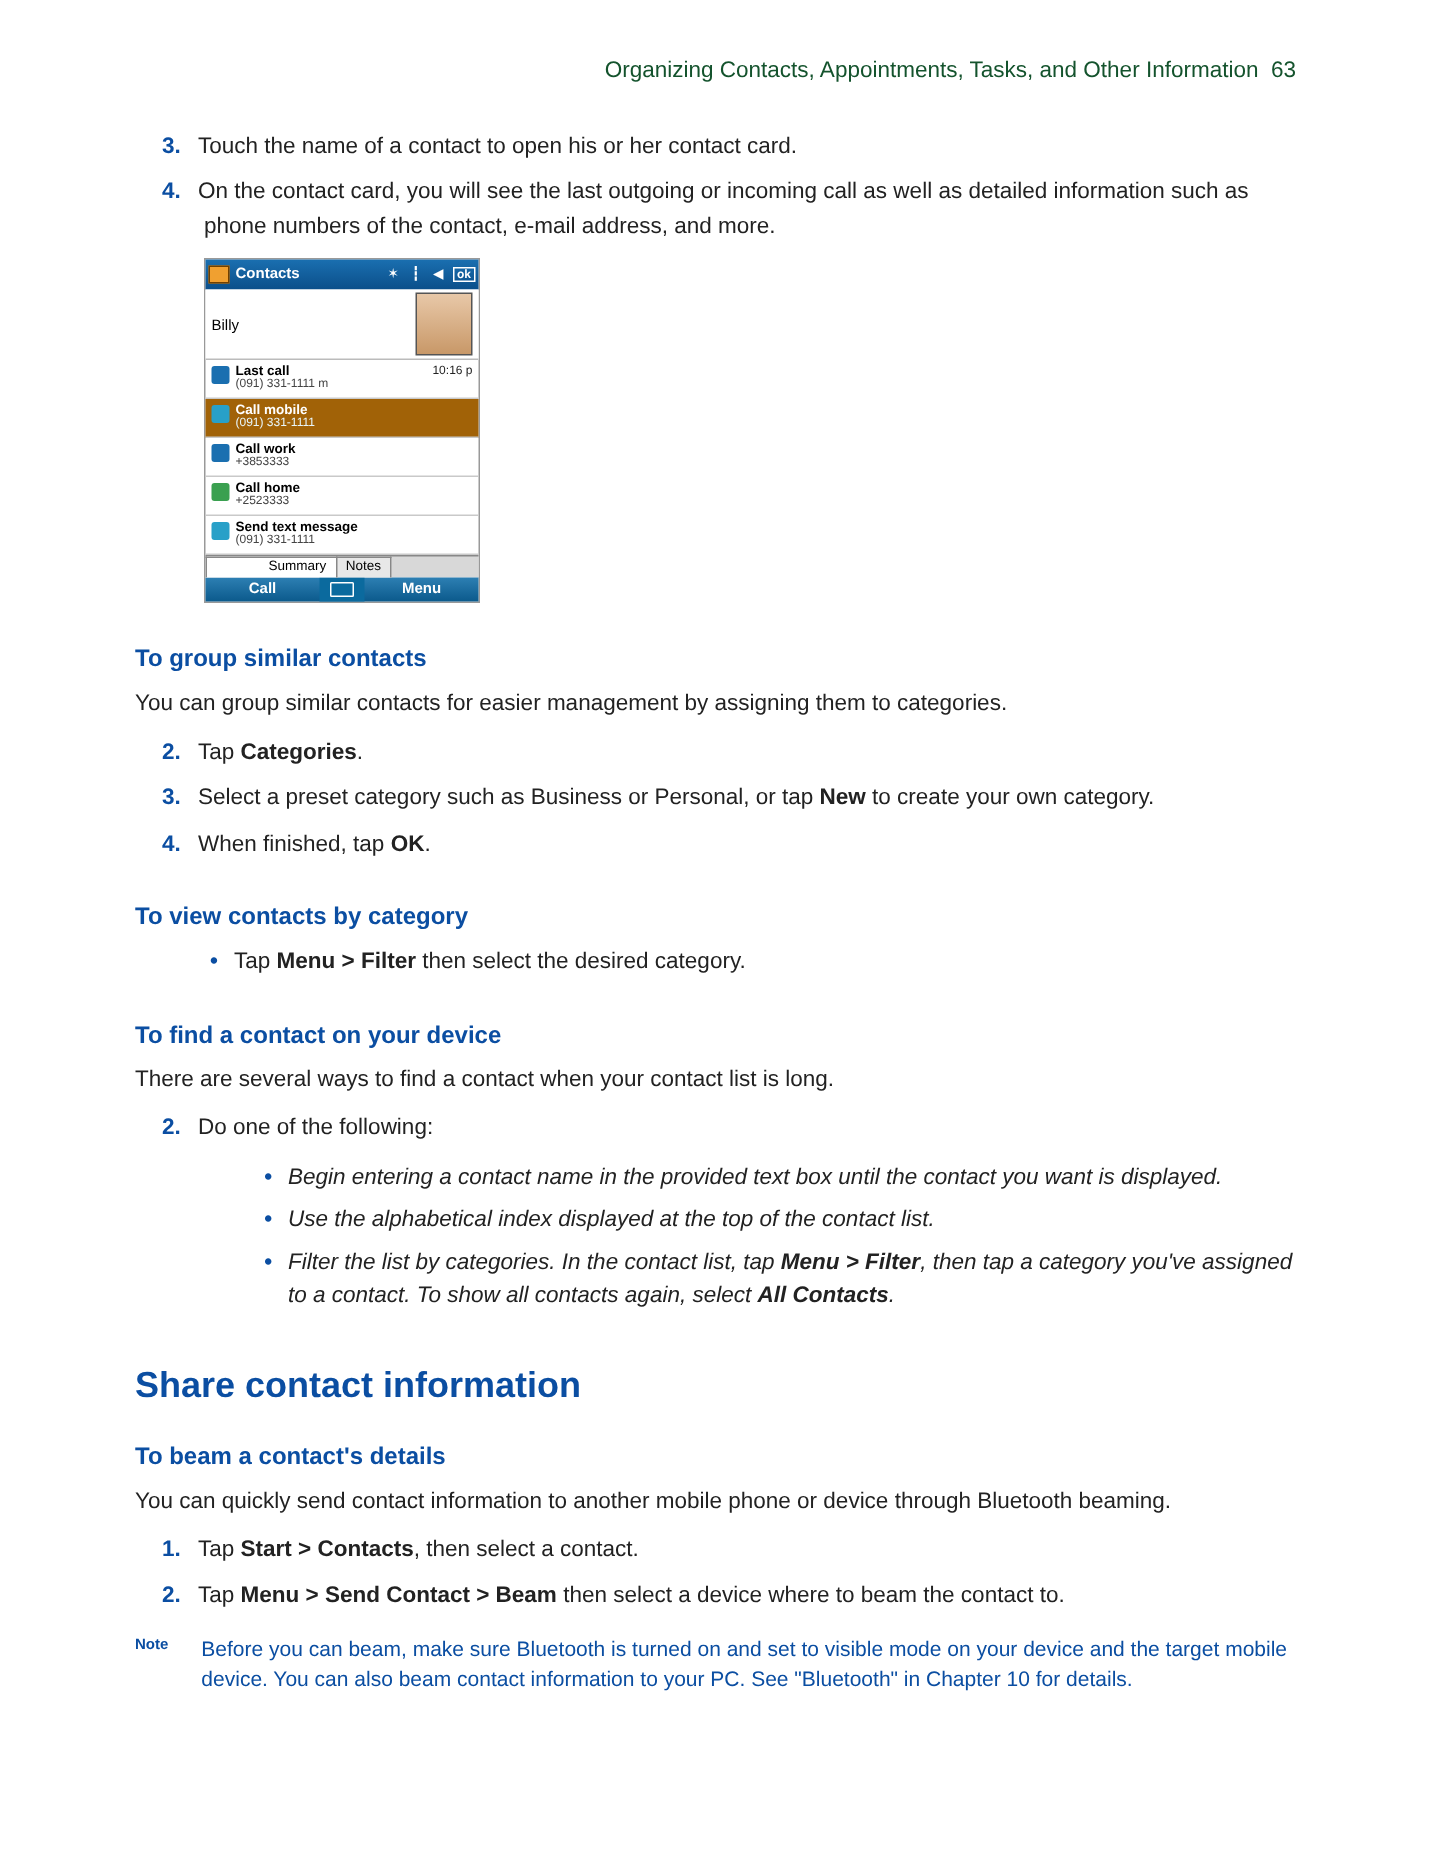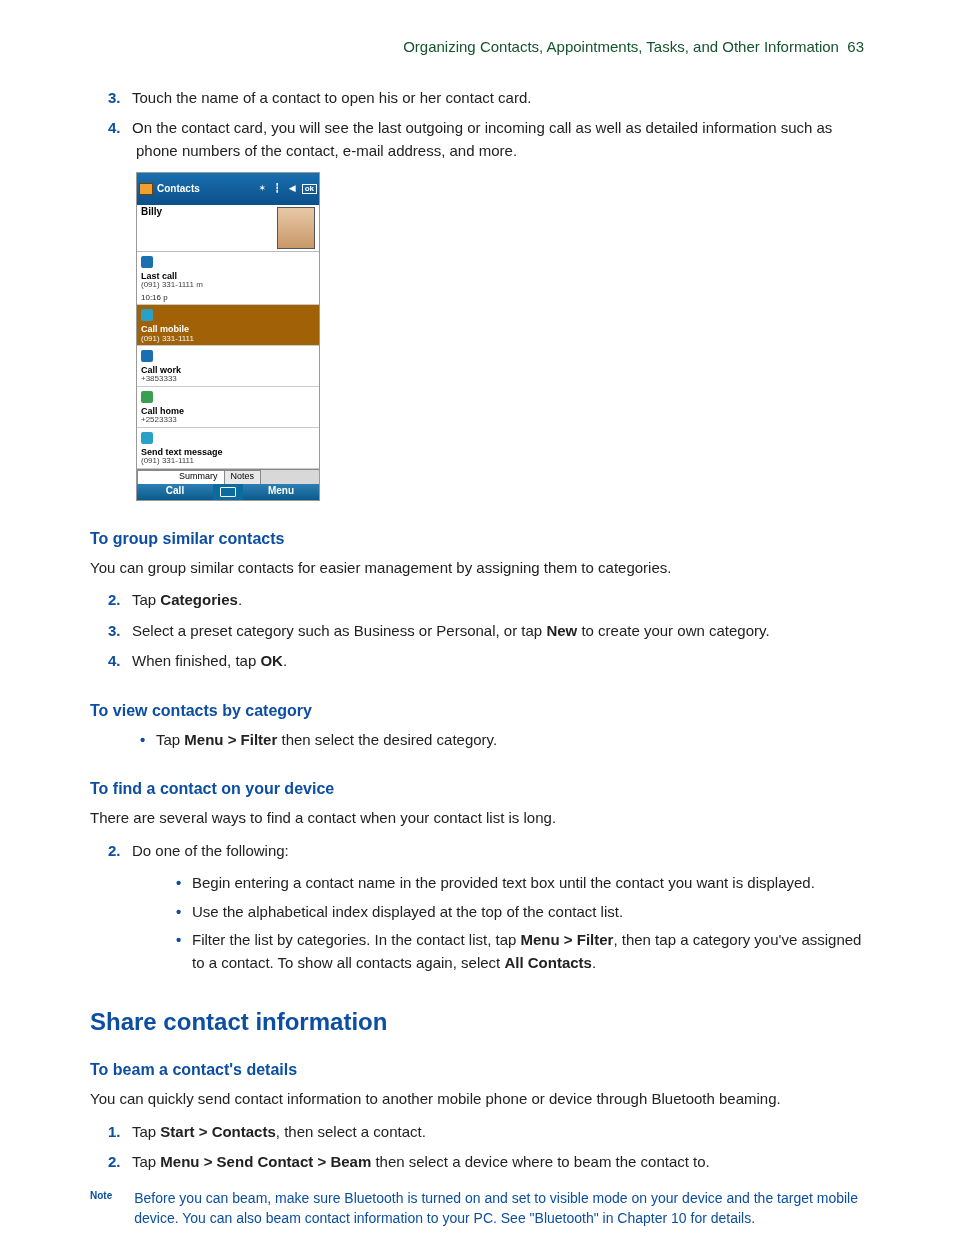--- a/index.html
+++ b/index.html
@@ -51,20 +51,21 @@
   ul.bullets > li::before {
     content: "•";
     position: absolute;
     left: 0;
     top: 0;
     color: #0b4ea2;
     font-weight: 700;
   }
   ul.bullets.nested {
     padding-left: 86px;
+    font-style: italic;
   }
   h3.sub {
     color: #0b4ea2;
     font-size: 16px;
     font-weight: 700;
     margin: 26px 0 6px 0;
   }
   h2.section {
     color: #0b4ea2;
     font-size: 24px;
@@ -98,21 +99,21 @@
     margin: 8px 0 8px 46px;
     border: 1px solid #999;
     font-family: Tahoma, Verdana, Arial, sans-serif;
     font-size: 9px;
     color: #000;
     line-height: 1.05;
   }
   .dev-title {
     background: linear-gradient(#1a6fb0, #0b4f8a);
     color: #fff;
-    height: 32px;
+    height: 20px;
     display: flex;
     align-items: center;
     padding: 0 2px;
     gap: 4px;
   }
   .dev-title .winflag {
     width: 12px; height: 10px;
     background: #f0a030;
     border: 1px solid #704000;
     display:inline-block;
@@ -137,40 +138,39 @@
     font-weight:700;
   }
   .dev-body {
     background: #fff;
     position: relative;
     height: 46px;
     border-bottom: 1px solid #bbb;
   }
   .dev-body .name {
     position: absolute;
-    left: 4px; top: 2px;
-    font-weight: 700;
+    left: 4px; top: 20px;
+    font-weight: 400;
     font-size: 10px;
     color: #000;
   }
   .dev-body .avatar {
     position: absolute;
     right: 4px; top: 2px;
     width: 36px; height: 40px;
     background: linear-gradient(#e8c8a8, #c89868);
     border: 1px solid #555;
   }
   .dev-row {
     display: flex;
     align-items: flex-start;
     padding: 3px 4px 2px 4px;
     border-bottom: 1px solid #c9c9c9;
     gap: 4px;
     min-height: 20px;
-    flex-direction: column;
   }
   .dev-row .ricon {
     width: 12px; height: 12px;
     flex: 0 0 12px;
     border-radius: 2px;
     margin-top:1px;
   }
   .dev-row .rmain {
     flex: 1;
     display:flex;

